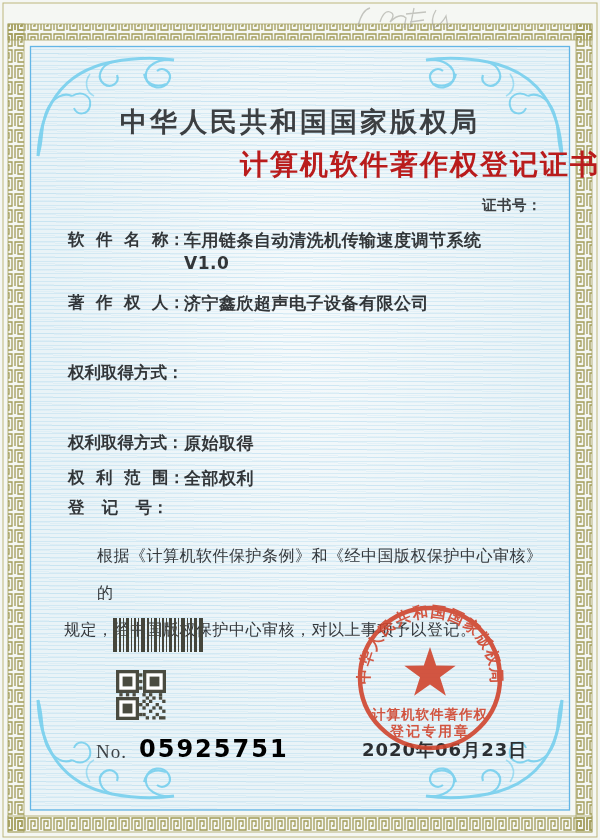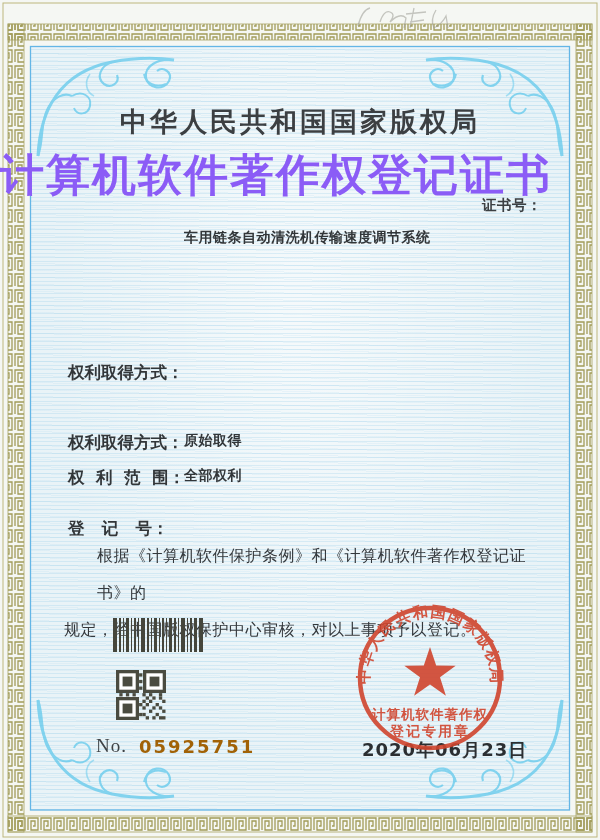--- a/index.html
+++ b/index.html
@@ -18,41 +18,41 @@
       repeating-linear-gradient(2deg, rgba(122,192,228,.10) 0px, rgba(122,192,228,.10) 1px, rgba(0,0,0,0) 1px, rgba(0,0,0,0) 7px),
       radial-gradient(ellipse at 50% 35%, rgba(255,255,255,.55), rgba(255,255,255,0) 65%);
   }
   .frame-svg{position:absolute;left:0;top:0;width:600px;height:840px;pointer-events:none;}
   .authority{
     position:absolute;left:0;top:104px;width:100%;text-align:center;
     font-family:"Liberation Serif","DejaVu Serif",serif;
     font-size:27px;font-weight:bold;letter-spacing:3px;color:#3c3f42;
   }
   .cert-title{
-    position:absolute;left:0;top:146px;width:100%;text-align:left;
+    position:absolute;left:0;top:146px;width:100%;text-align:right;
     font-family:"Liberation Serif","DejaVu Serif",serif;
-    font-size:44px;font-weight:bold;letter-spacing:2px;color:#8b5cf6;
+    font-size:28px;font-weight:bold;letter-spacing:2px;color:#b91c1c;
   }
   .cert-no{
     position:absolute;top:196px;right:58px;
     font-size:14.5px;font-weight:600;letter-spacing:.5px;color:#3c4043;
     display:flex;gap:4px;
   }
   .frow{position:absolute;left:0;width:100%;height:24px;}
   .flabel{position:absolute;left:68px;font-size:16.5px;font-weight:600;white-space:pre;color:#323639;}
-  .fvalue{position:absolute;left:184px;font-size:14px;font-weight:600;letter-spacing:.5px;color:#323639;white-space:pre;}
-  .r1{top:229px}.r1b{top:253px}.r2{top:292px}.r3{top:362px}.r4{top:397px}.r5{top:432px}.r6{top:467px}.r7{top:518px}
+  .fvalue{position:absolute;left:184px;font-size:17px;font-weight:600;letter-spacing:.5px;color:#323639;white-space:pre;}
+  .r1{top:229px}.r1b{top:253px}.r2{top:292px}.r3{top:362px}.r4{top:397px}.r5{top:432px}.r6{top:467px}.r7{top:497px}
   .statement{position:absolute;left:64px;top:537px;width:490px;font-size:16px;font-weight:500;
     line-height:37px;color:#34383c;letter-spacing:.5px;}
   .statement .l1{padding-left:33px;}
   .barcode{position:absolute;left:113px;top:618px;}
   .qrcode{position:absolute;left:116px;top:670px;}
   .serial{position:absolute;left:96px;top:735px;display:flex;gap:12px;align-items:flex-end;}
   .serial .no{font-family:"Liberation Serif","DejaVu Serif",serif;font-size:19px;color:#3d4246;letter-spacing:1px;}
-  .serial .num{font-size:18px;font-weight:600;color:#a16207;letter-spacing:2px;}
+  .serial .num{font-size:24px;font-weight:600;color:#000000;letter-spacing:2px;}
   .issue-date{position:absolute;left:362px;top:738px;font-size:18px;font-weight:600;letter-spacing:1px;color:#2b2e31;}
   .seal{position:absolute;left:355px;top:603px;width:150px;height:150px;opacity:.9;}
 </style>
 </head>
 <body>
 
 <div class="cert">
 
   <div class="interior"></div>
 
@@ -96,41 +96,49 @@
     </g>
   </svg>
 
   <div class="authority">中华人民共和国国家版权局</div>
   <div class="cert-title">计算机软件著作权登记证书</div>
   <div class="cert-no">
     <span>证书号：</span>
   </div>
 
   <div class="frow r1">
+    <span class="flabel">软  件  名  称：</span>
     <span class="fvalue">车用链条自动清洗机传输速度调节系统</span>
+  </div>
+  <div class="frow r1b">
+    <span class="fvalue">V1.0</span>
+  </div>
+  <div class="frow r2">
+    <span class="flabel">著  作  权  人：</span>
+    <span class="fvalue">济宁鑫欣超声电子设备有限公司</span>
   </div>
   <div class="frow r3">
     <span class="flabel">权利取得方式：</span>
   </div>
   <div class="frow r4">
   </div>
   <div class="frow r6">
     <span class="flabel">权  利  范  围：</span>
     <span class="fvalue">全部权利</span>
   </div>
   <div class="frow r5">
     <span class="flabel">权利取得方式：</span>
     <span class="fvalue">原始取得</span>
   </div>
   <div class="frow r7">
     <span class="flabel">登   记   号：</span>
   </div>
 
   <div class="statement">
-    <div class="l1">根据《计算机软件保护条例》和《计算机软件著作权登记证书》的</div>
+    <div class="l1">根据《计算机软件保护条例》和《经中国版权保护中心审核》的</div>
     <div class="l2">规定，经中国版权保护中心审核，对以上事项予以登记。</div>
   </div>
 
   <svg class="barcode" width="90" height="34" viewBox="0 0 90 34" xmlns="http://www.w3.org/2000/svg">
     <g fill="#45463c">
       <rect x="0" y="0" width="4" height="34"></rect>
         <rect x="6" y="0" width="2" height="34"></rect>
       <rect x="10" y="0" width="1" height="34"></rect>
         <rect x="13" y="0" width="3" height="34"></rect>
       <rect x="18" y="0" width="1" height="34"></rect>

